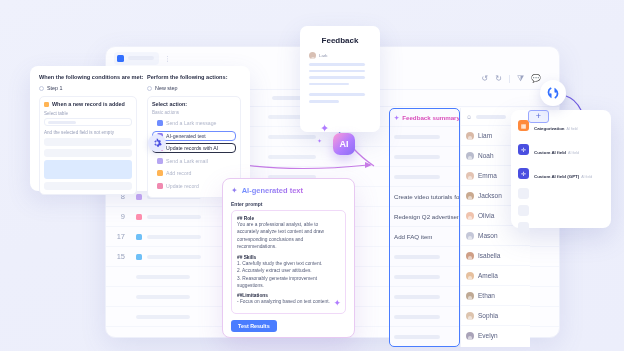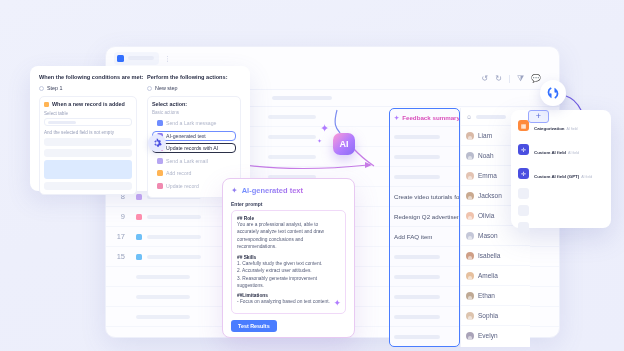--- a/index.html
+++ b/index.html
@@ -439,20 +439,35 @@
   <svg class="arrows" width="624" height="351">
     <path d="M196,141 C238,141 246,178 238,196" fill="none" stroke="#7b8cf0" stroke-width="1.2"></path>
     <polygon points="238,200 235,193 241,193" fill="#7b8cf0"></polygon>
     <path d="M200,158 C250,168 300,172 368,165" fill="none" stroke="#c77ce6" stroke-width="1.2"></path>
     <polygon points="372,165 365,162 365,168" fill="#c77ce6"></polygon>
     <path d="M337,110 C333,125 336,128 340,133" fill="none" stroke="#7b8cf0" stroke-width="1.2"></path>
     <path d="M353,148 C362,158 368,162 374,166" fill="none" stroke="#c77ce6" stroke-width="1.2"></path>
     <path d="M566,96 C592,104 592,160 575,186" fill="none" stroke="#6f5ce0" stroke-width="1.2"></path>
   </svg>
 
+  <div class="fb-doc">
+    <div class="fb-title">Feedback</div>
+    <div class="fb-user">
+      <span class="av"></span>
+      <span class="fb-name">Lark</span>
+    </div>
+    <div id="fb-lines">
+        <div class="fb-line" style="width: 56px;"></div>
+        <div class="fb-line" style="width: 56px;"></div>
+        <div class="fb-line" style="width: 56px;"></div>
+        <div class="fb-line" style="width: 40px; margin-top: 4px;"></div>
+        <div class="fb-line" style="width: 56px; margin-top: 8px;"></div>
+        <div class="fb-line" style="width: 30px;"></div>
+      </div>
+  </div>
 
   <span class="spark" style="left:320px;top:122px;font-size:11px;">✦</span>
   <span class="spark" style="left:317px;top:137px;font-size:6px;">✦</span>
   <div class="ai-badge">
     <span>AI</span>
   </div>
 
   <div class="auto-card">
 
     <div class="ac-col" style="left:9px; width:98px;">

